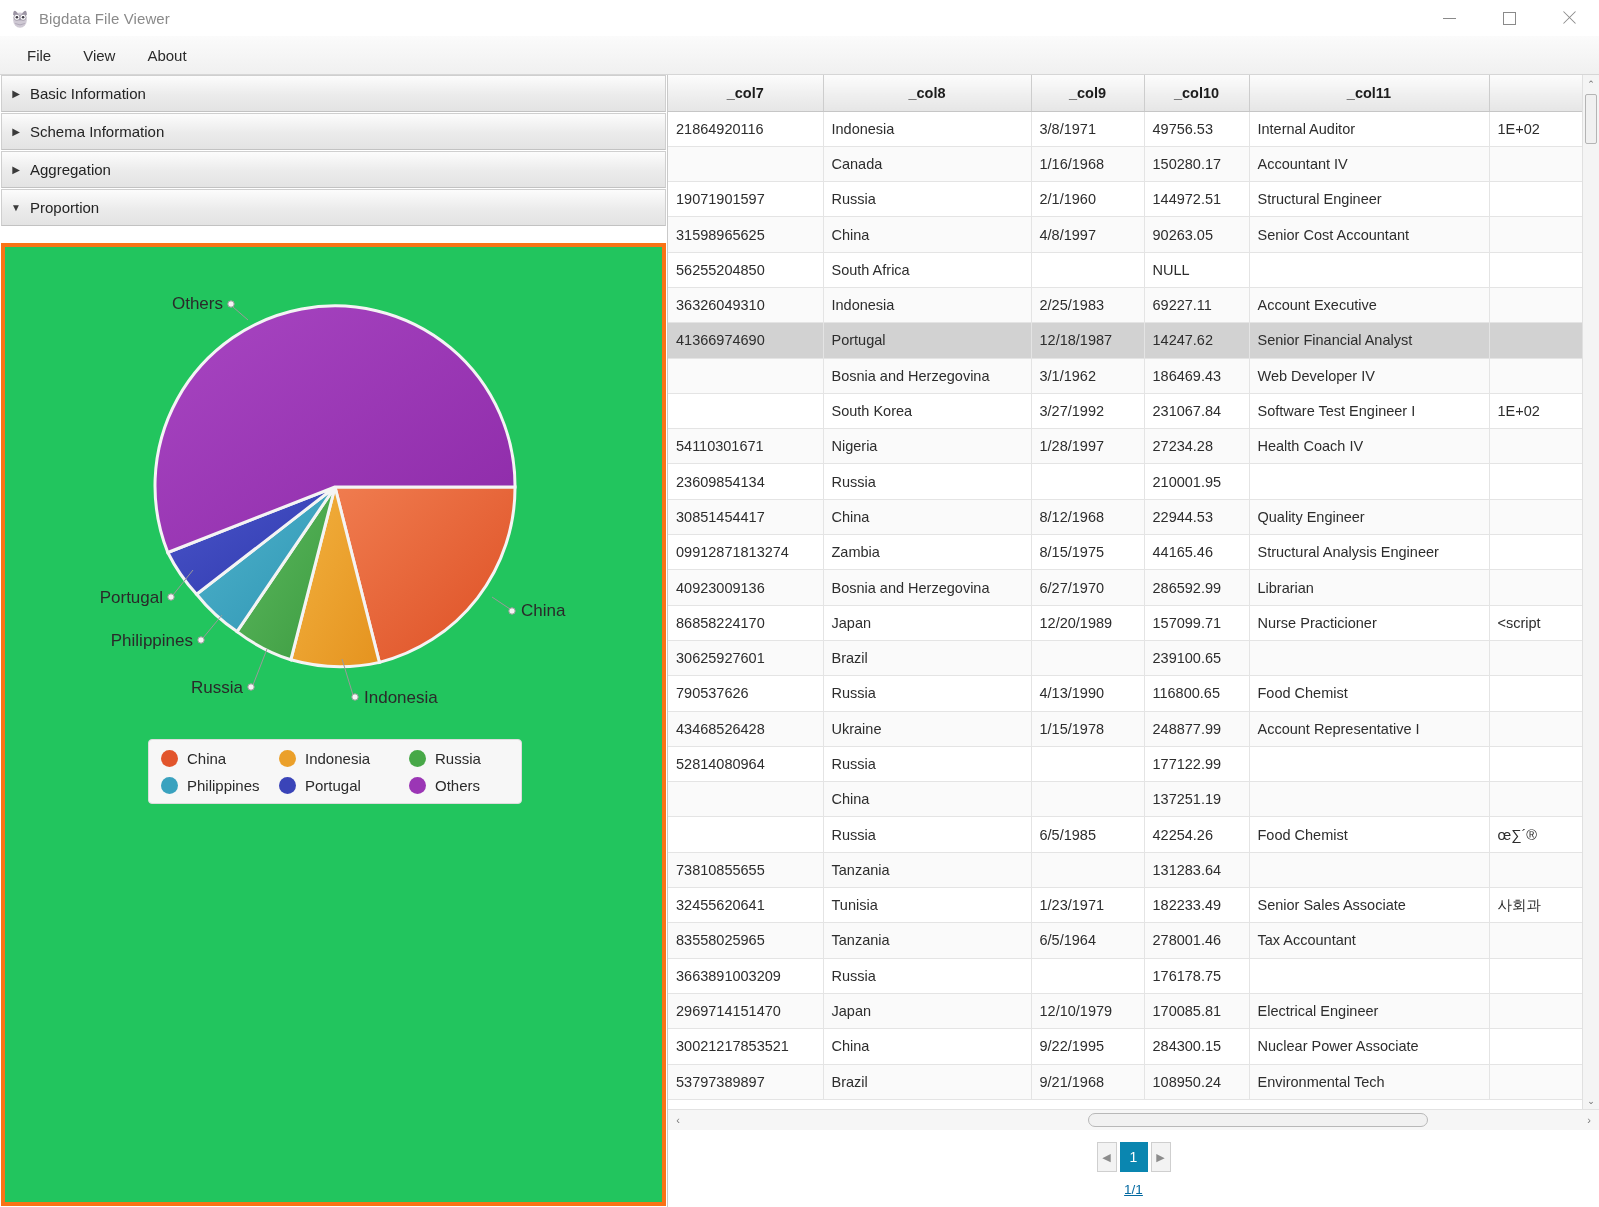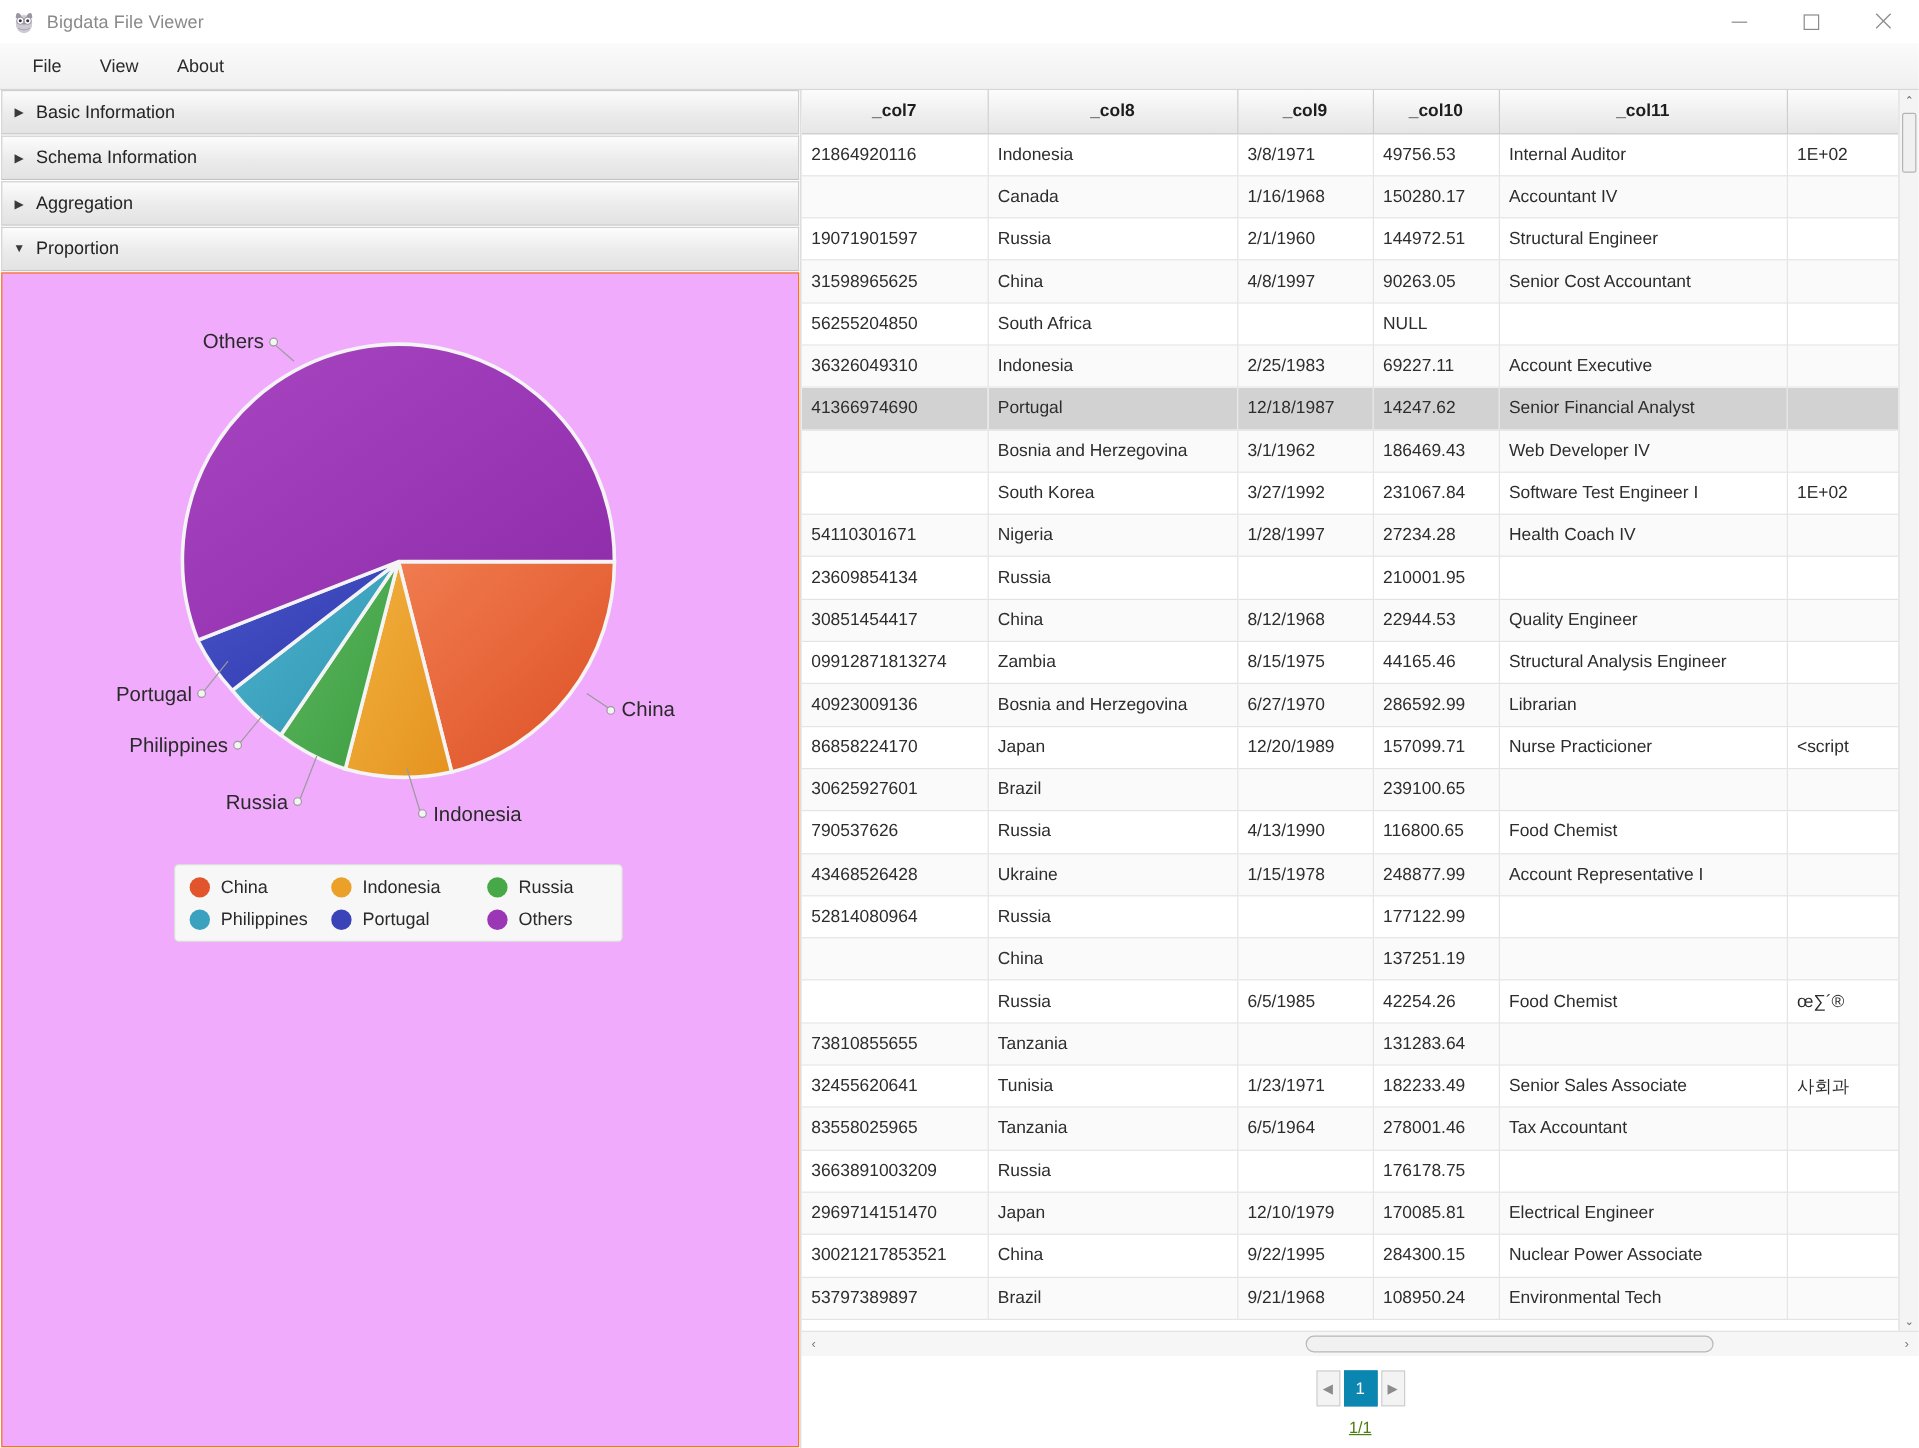--- a/index.html
+++ b/index.html
@@ -54,21 +54,21 @@
   .acc-header {
     height: 37px; display: flex; align-items: center;
     background: linear-gradient(to bottom,#fcfcfc 0%, #ebebeb 55%, #e3e3e3 100%);
     border: 1px solid #cfcfcf; border-bottom: 1px solid #c2c2c2;
     margin: 0 1px 1px 1px;
     font-size: 15px; color: #242424;
   }
   .acc-arrow { width: 28px; text-align: center; font-size: 10px; color: #3a3a3a; }
   .acc-panel {
     flex: 1 1 auto; min-height: 0;
-    background: #f0abfc; border: 1px solid #f97316; margin: 0 1px 1px 1px;
+    background: #22c55e; border: 4px solid #f97316; margin: 16px 1px 1px 1px;
     position: relative; overflow: hidden;
   }
   .chart-wrap { position: relative; width: 100%; height: 615px; }
   .chart-svg { display:block; }
 
   
   .legend {
     position: absolute; left: 143px; top: 492px;
     width: 374px; padding: 10px 0 9px 0;
     background: #f7f7f7; border: 1px solid #dcdcdc; border-radius: 4px;
@@ -132,21 +132,21 @@
   }
   .pager-row { display: flex; align-items: center; gap: 3px; }
   .pg-btn {
     width: 20px; height: 30px; display: flex; align-items: center; justify-content: center;
     background: #f3f3f3; border: 1px solid #cfcfcf; color: #8c8c8c; font-size: 11px;
   }
   .pg-num {
     min-width: 28px; height: 30px; display:flex; align-items:center; justify-content:center;
     background: #0a86b0; color: #fff; border: 1px solid #0a86b0; font-size: 14px;
   }
-  .pg-info { margin-top: 10px; font-size: 13.5px; color: #4d7c0f; text-decoration: underline; }
+  .pg-info { margin-top: 10px; font-size: 13.5px; color: #0369a1; text-decoration: underline; }
 </style>
 </head>
 <body>
 
 <div id="app">
 
   <div class="titlebar">
     <svg class="app-icon" viewBox="0 0 32 32">
       <ellipse cx="16" cy="19" rx="10" ry="11" fill="#cfc9d4"></ellipse>
       <path d="M6 12 Q6 4 10 6 Q13 8 13 11 Z" fill="#9b94a3"></path>

